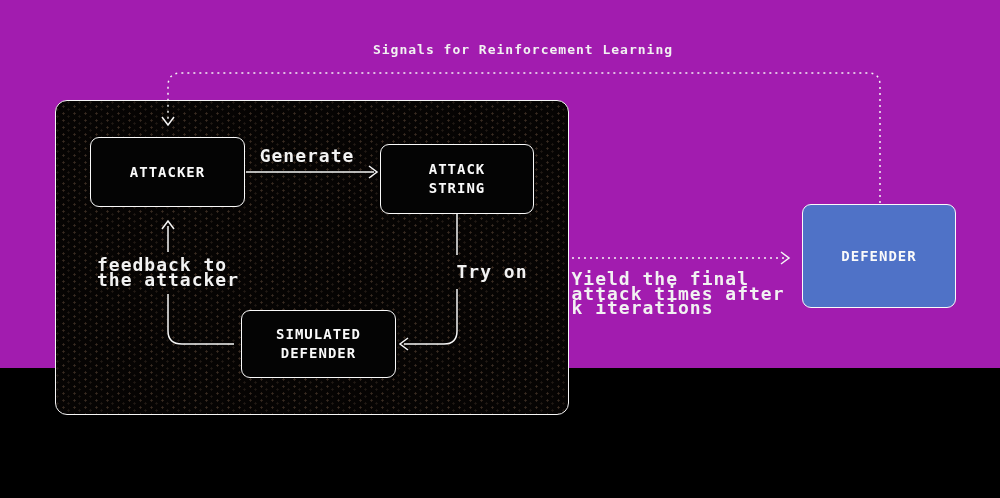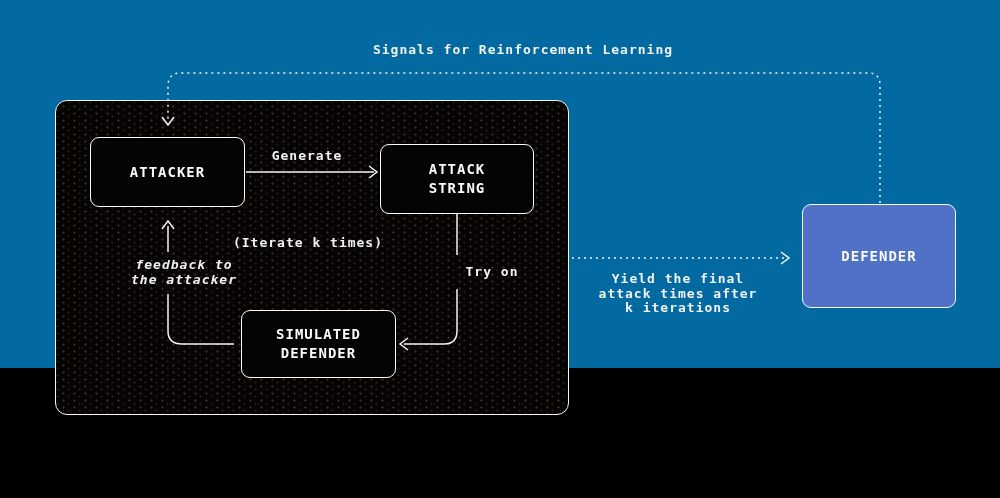--- a/index.html
+++ b/index.html
@@ -1,18 +1,18 @@
 <!DOCTYPE html>
 <html><head>
 <meta charset="utf-8">
 <style>
   * { margin: 0; padding: 0; box-sizing: border-box; }
   html, body { width: 1000px; height: 498px; background: #000; overflow: hidden; }
   body { font-family: "DejaVu Sans Mono", "Liberation Mono", monospace; color: #f5f5f5; }
-  .canvas { position: relative; width: 1000px; height: 368px; background: #0369a1; }
+  .canvas { position: relative; width: 1000px; height: 368px; background: #a21caf; }
 
   .title {
     position: absolute; left: 523px; top: 49px; transform: translate(-50%, -50%);
     font-size: 13px; font-weight: bold; letter-spacing: 1px; white-space: nowrap; color: #f2f2f2;
   }
 
   .loop-container {
     position: absolute; left: 55px; top: 100px; width: 514px; height: 315px;
     border: 1.5px solid #f5f5f5; border-radius: 12px; background-color: #060403;
     background-image:
@@ -28,27 +28,27 @@
     font-size: 14px; font-weight: bold; letter-spacing: 1px; text-align: center;
     white-space: pre-line; line-height: 1.35; color: #fafafa;
   }
   .node.attacker { left: 90px; top: 137px; width: 155px; height: 70px; }
   .node.attack-string { left: 380px; top: 144px; width: 154px; height: 70px; }
   .node.sim-defender { left: 241px; top: 310px; width: 155px; height: 68px; }
   .node.defender { left: 802px; top: 204px; width: 154px; height: 104px; background: #4f72c7; }
 
   .edge-label {
     position: absolute; transform: translate(-50%, -50%);
-    font-size: 13px; font-weight: bold; letter-spacing: 1px; text-align: center;
+    font-size: 18px; font-weight: bold; letter-spacing: 1px; text-align: left;
     white-space: pre-line; line-height: 14.5px; color: #f2f2f2;
   }
   .lbl-generate { left: 307px; top: 156px; }
   .lbl-iterate  { left: 308px; top: 243px; }
   .lbl-tryon    { left: 457px; top: 272px; margin-left: 35px; }
-  .lbl-feedback { left: 184px; top: 272px; font-style: italic; }
+  .lbl-feedback { left: 168px; top: 272px; }
   .lbl-yield    { left: 678px; top: 294px; }
 
   svg.wires { position: absolute; left: 0; top: 0; width: 1000px; height: 498px; pointer-events: none; }
   svg.wires path { fill: none; stroke: #f5f5f5; stroke-width: 1.5; }
   svg.wires path.dotted { stroke-dasharray: 2 4; }
 </style>
 </head>
 <body>
 
 <div class="canvas">
@@ -96,21 +96,20 @@
   </div>
   <div class="node sim-defender">
     <span>SIMULATED
 DEFENDER</span>
   </div>
   <div class="node defender">
     <span>DEFENDER</span>
   </div>
 
   <div class="edge-label lbl-generate">Generate</div>
-  <div class="edge-label lbl-iterate">(Iterate k times)</div>
   <div class="edge-label lbl-tryon">Try on</div>
   <div class="edge-label lbl-feedback">feedback to
 the attacker</div>
   <div class="edge-label lbl-yield">Yield the final
 attack times after
 k iterations</div>
 
 </div>
 
 </body></html>

